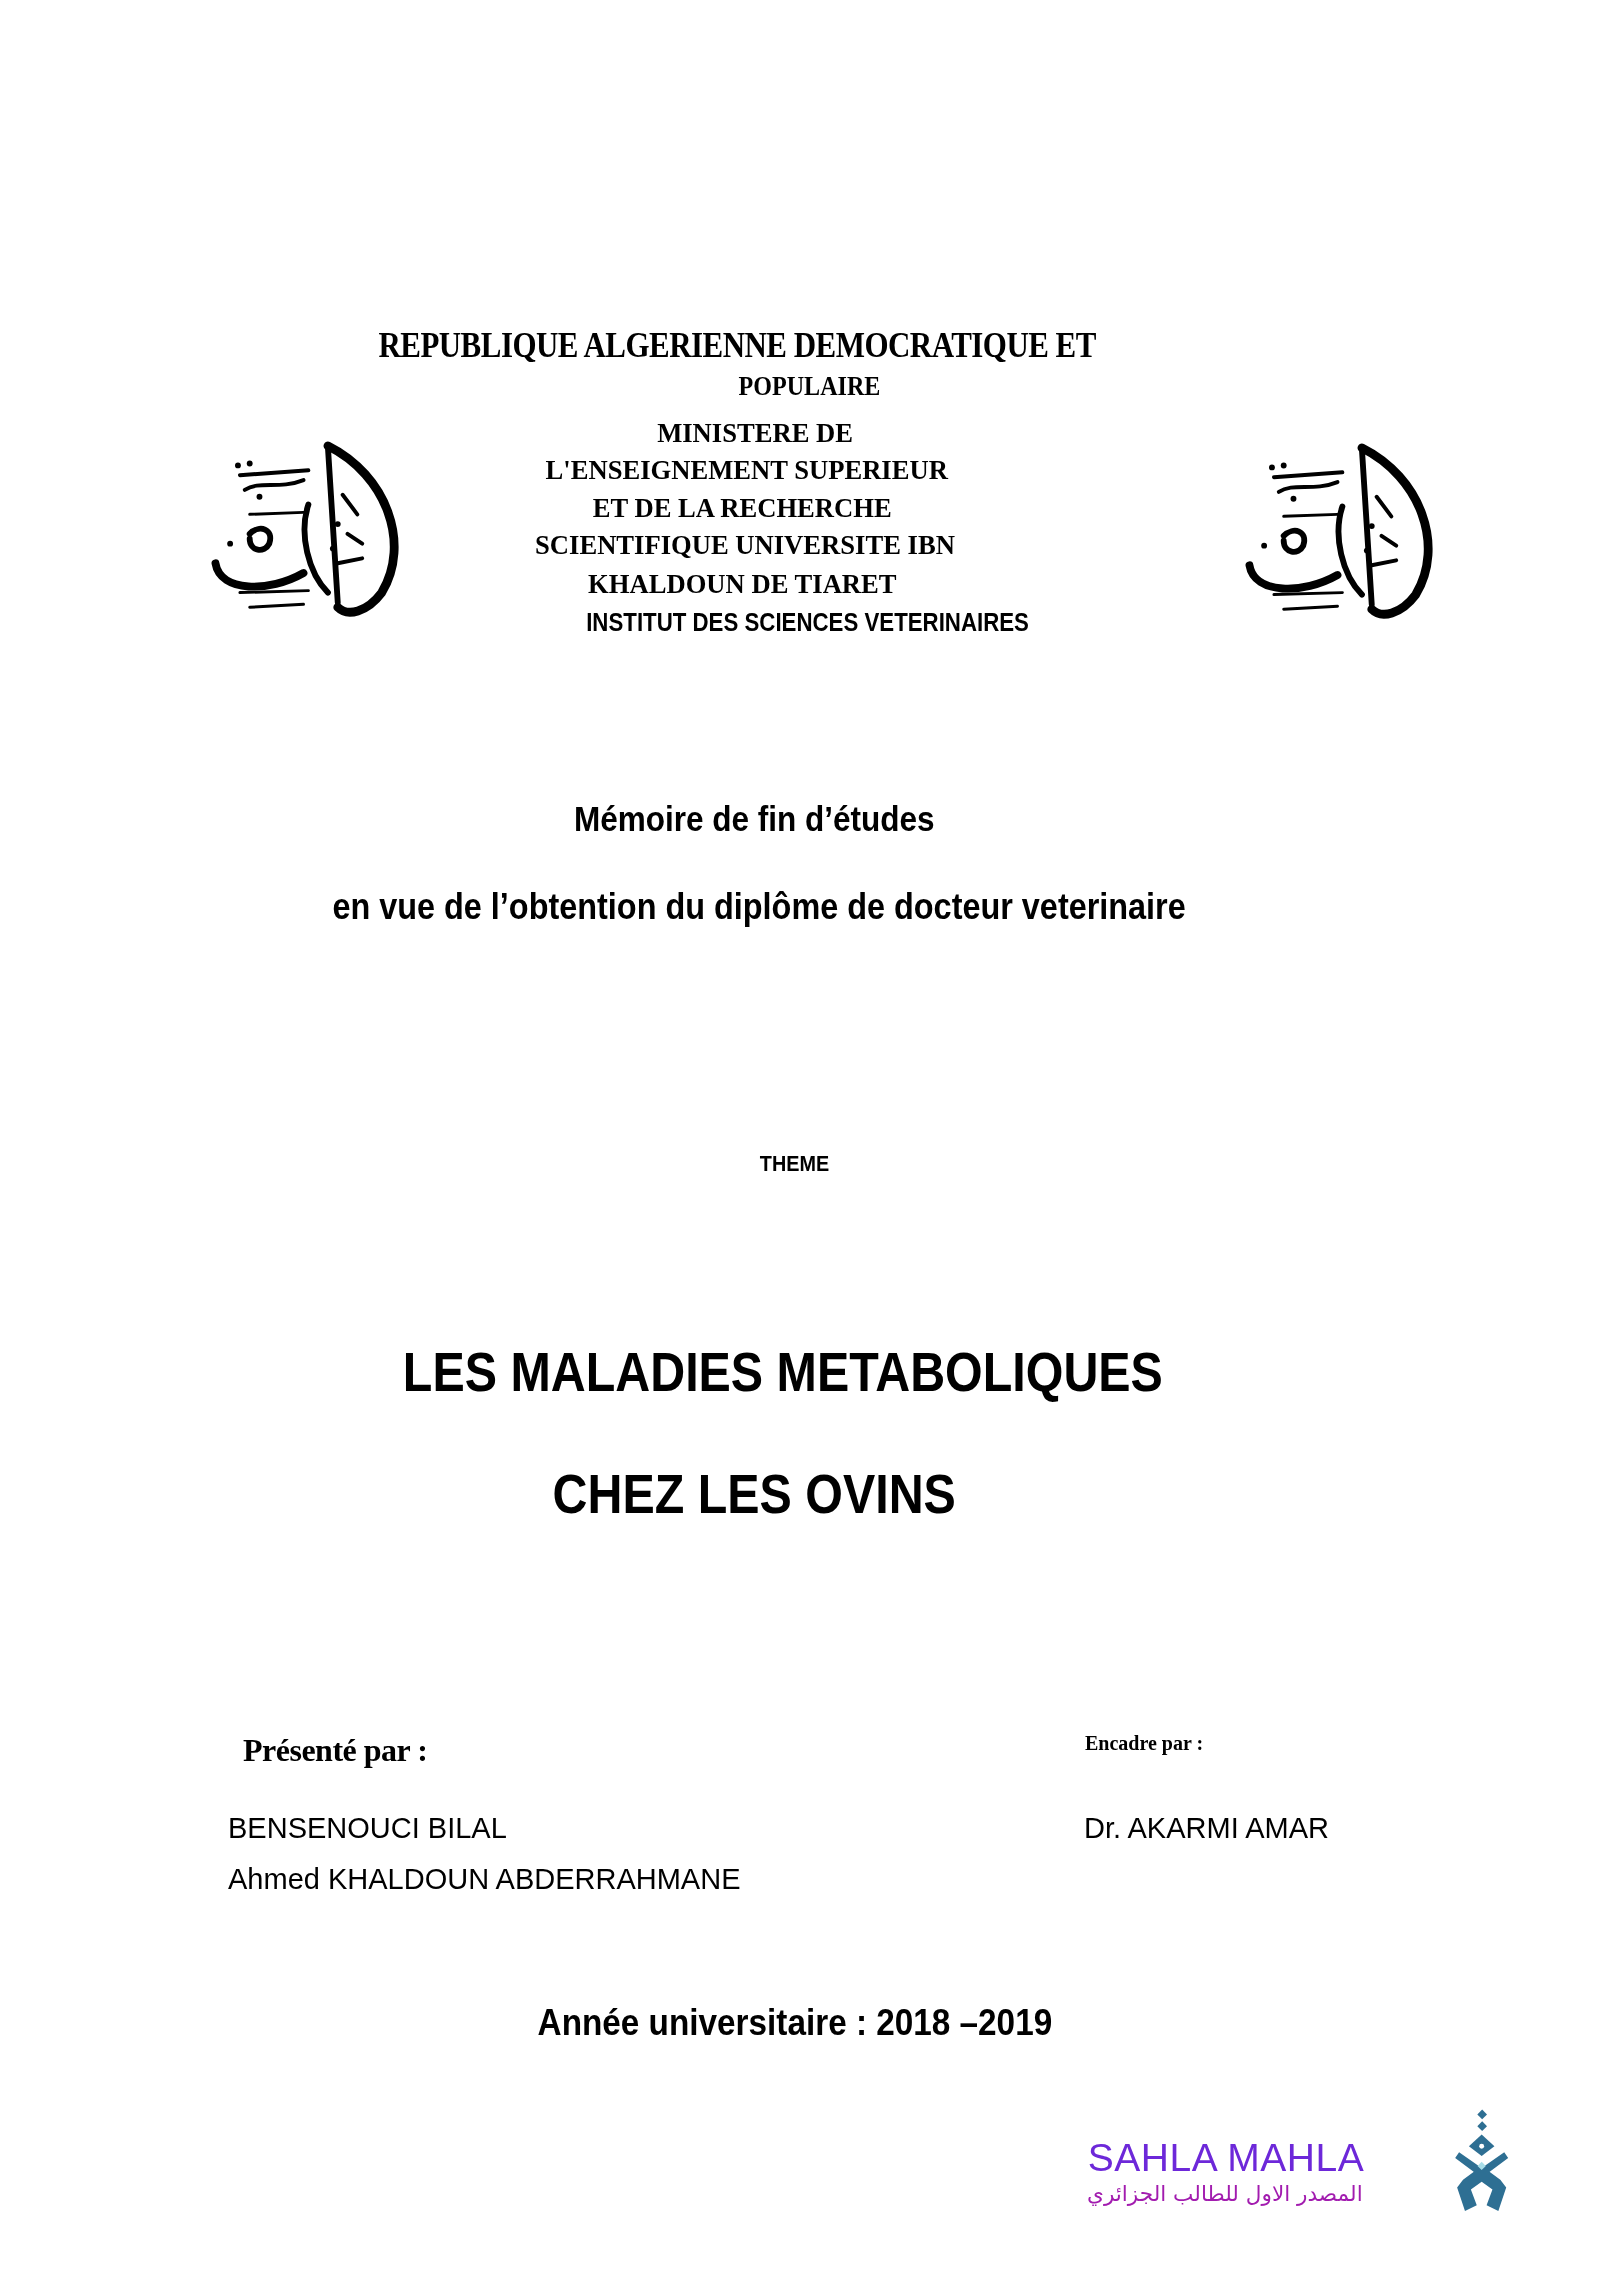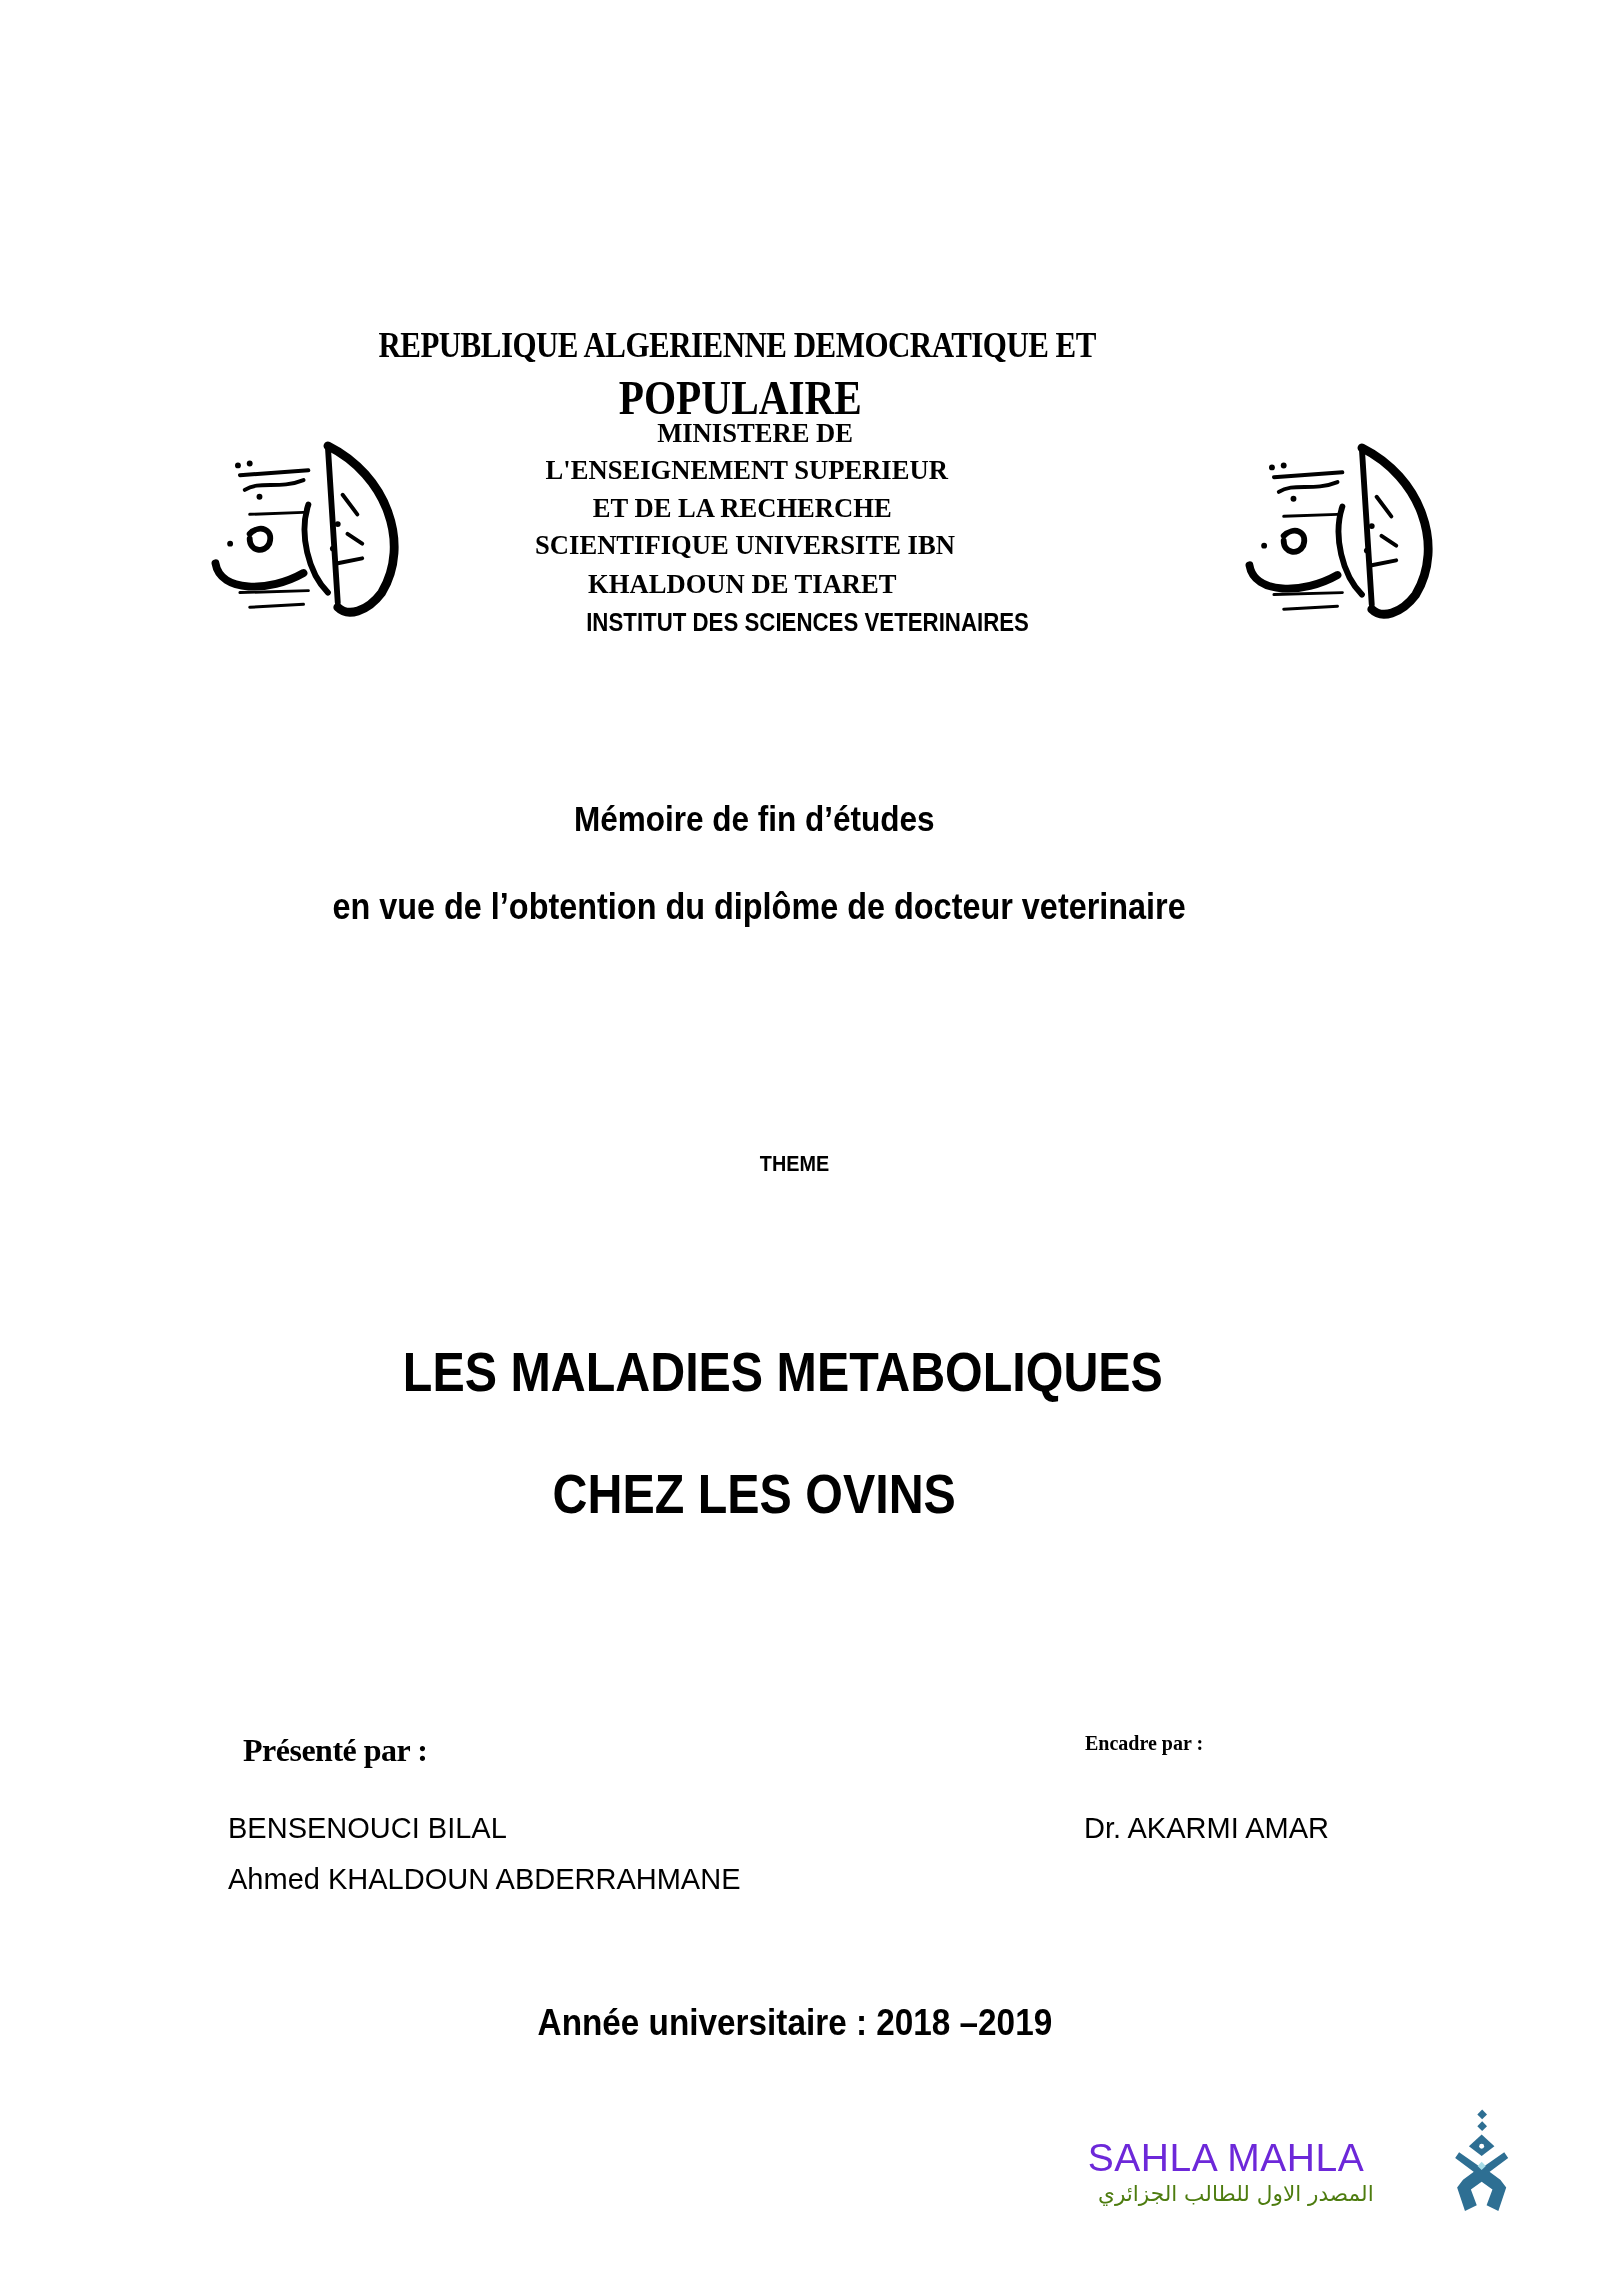--- a/index.html
+++ b/index.html
@@ -6,21 +6,21 @@
   body { width: 1621px; height: 2293px; position: relative; overflow: hidden; color: #000; }
   .abs { position: absolute; white-space: nowrap; }
   .serif-b { font-family: "Liberation Serif", serif; font-weight: bold; }
   .sans-b { font-family: "Liberation Sans", sans-serif; font-weight: bold; }
   .sans { font-family: "Liberation Sans", sans-serif; }
   .center { text-align: center; }
   .cond { transform-origin: center top; display: inline-block; }
 
   #l1 { left: 279px; top: 324px; width: 916px; font-size: 36px; letter-spacing: -0.6px; }
   #l1 span { transform: scaleX(0.86); }
-  #l2 { left: 588px; top: 370px; width: 304px; font-size: 48px; }
+  #l2 { left: 588px; top: 370px; width: 304px; font-size: 28px; text-align: right; }
   #l2 span { transform: scaleX(0.86); }
   .min { font-size: 28px; }
   .min span { transform: scaleX(0.95); }
   #m1 { left: 549px; top: 417px; width: 412px; }
   #m2 { left: 529px; top: 454px; width: 436px; }
   #m3 { left: 529px; top: 492px; width: 426px; }
   #m4 { left: 510px; top: 529px; width: 470px; }
   #m5 { left: 529px; top: 568px; width: 426px; }
   #m6 { left: 519px; top: 607px; width: 578px; font-size: 26.5px; }
   #m6 span { transform: scaleX(0.84); }
@@ -39,21 +39,21 @@
   #name2 { left: 228px; top: 1863px; font-size: 29px; }
   #superv { left: 1071px; top: 1812px; font-size: 29px; margin-left: 13px; }
   #annee { left: 461px; top: 2002px; width: 667px; font-size: 37px; }
 
   .logo { position: absolute; width: 225px; height: 186px; }
   #logo-left { left: 191px; top: 436px; }
   #logo-right { left: 1225px; top: 438px; }
 
   #brand { position: absolute; left: 1078px; top: 2107px; width: 461px; height: 108px; }
   #brand-name { position: absolute; left: 9.8px; top: 29px; font-family: "Liberation Sans", sans-serif; font-size: 39px; color: #6d28d9; letter-spacing: 0.5px; white-space: nowrap; }
-  #brand-sub { position: absolute; left: 20px; top: 74px; font-family: "DejaVu Sans", sans-serif; font-size: 21.6px; color: #4d7c0f; white-space: nowrap; direction: rtl; width: 368px; text-align: left; }
+  #brand-sub { position: absolute; left: 9px; top: 74px; font-family: "DejaVu Sans", sans-serif; font-size: 21.6px; color: #a21caf; white-space: nowrap; direction: rtl; width: 368px; text-align: left; }
   #brand-icon { position: absolute; left: 377px; top: 2px; width: 71px; height: 106px; }
 </style>
 </head>
 <body>
 
 <div id="l1" class="abs serif-b center"><span class="cond">REPUBLIQUE ALGERIENNE DEMOCRATIQUE ET</span></div>
 <div id="l2" class="abs serif-b center"><span class="cond">POPULAIRE</span></div>
 
 <div id="m1" class="abs serif-b center min"><span class="cond">MINISTERE DE</span></div>
 <div id="m2" class="abs serif-b center min"><span class="cond">L'ENSEIGNEMENT SUPERIEUR</span></div>

